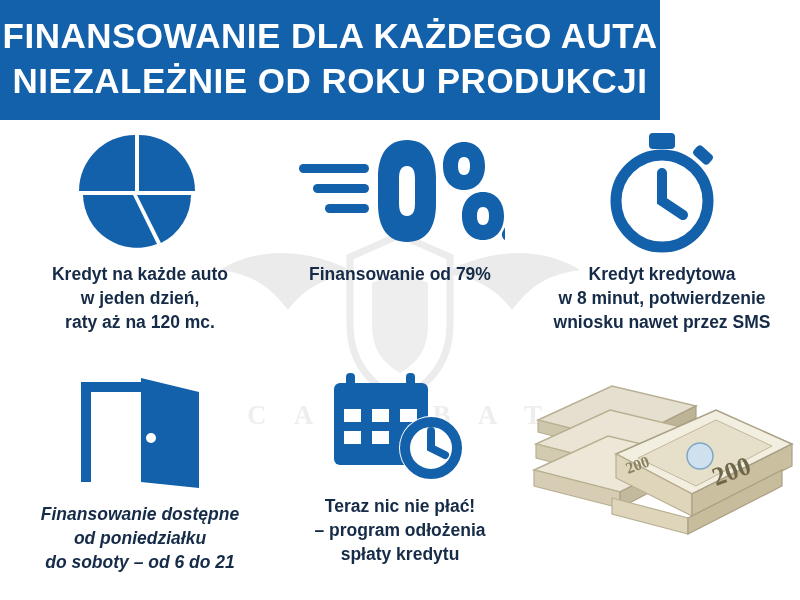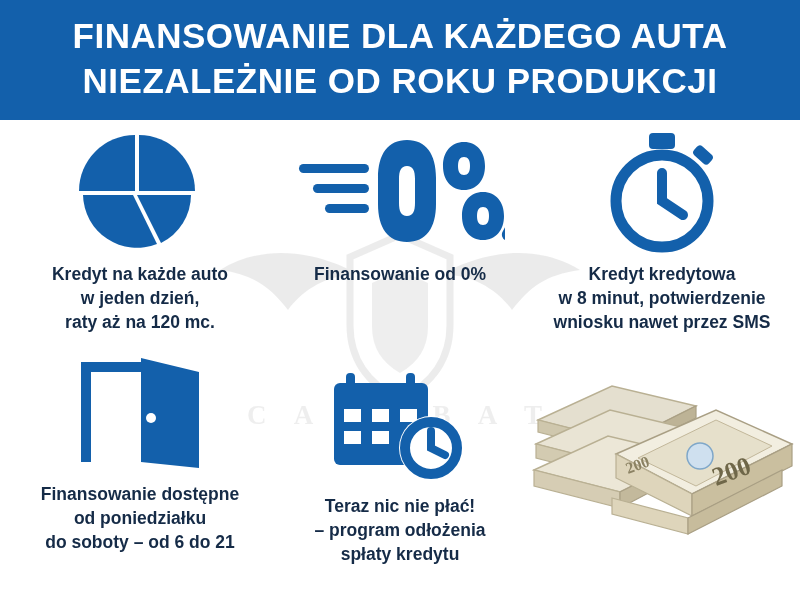--- a/index.html
+++ b/index.html
@@ -19,21 +19,21 @@
     height: 600px;
     background: #ffffff;
     box-sizing: border-box;
     overflow: hidden;
   }
   
   .header {
     position: absolute;
     left: 0;
     top: 0;
-    width: 800px;
+    width: 660px;
     height: 120px;
     background: #1360ab;
     color: #ffffff;
     display: flex;
     flex-direction: column;
     align-items: center;
     justify-content: center;
     text-align: center;
     box-sizing: border-box;
     padding: 4px 10px 8px 10px;
@@ -104,21 +104,21 @@
     margin-top: 4px;
   }
   .caption span {
     display: block;
   }
   
   .c1 { left: 10px;  top: 8px;  width: 260px; }
   .c2 { left: 272px; top: 8px;  width: 256px; }
   .c3 { left: 528px; top: 8px;  width: 268px; }
   
-  .c4 { left: 10px;  top: 228px; width: 260px; }
+  .c4 { left: 10px;  top: 248px; width: 260px; font-style: italic; }
   .c5 { left: 272px; top: 240px; width: 256px; }
 
   
   .money {
     position: absolute;
     left: 520px;
     top: 238px;
     width: 280px;
     height: 200px;
   }
@@ -174,21 +174,21 @@
               <rect x="18" y="46" width="56" height="9" rx="4.5"></rect>
               <rect x="30" y="66" width="44" height="9" rx="4.5"></rect>
               <path d="M112 2 C131 2 141 16 141 40 L141 66 C141 90 131 104 112 104 C93 104 83 90 83 66 L83 40 C83 16 93 2 112 2 Z M112 28 C106 28 104 33 104 41 L104 65 C104 73 106 78 112 78 C118 78 120 73 120 65 L120 41 C120 33 118 28 112 28 Z"></path>
               <path d="M169 4 C182 4 190 14 190 28 C190 42 182 52 169 52 C156 52 148 42 148 28 C148 14 156 4 169 4 Z M169 19 C165 19 163 22 163 28 C163 34 165 37 169 37 C173 37 175 34 175 28 C175 22 173 19 169 19 Z"></path>
               <path d="M188 54 C201 54 209 64 209 78 C209 92 201 102 188 102 C175 102 167 92 167 78 C167 64 175 54 188 54 Z M188 69 C184 69 182 72 182 78 C182 84 184 87 188 87 C192 87 194 84 194 78 C194 72 192 69 188 69 Z"></path>
               <rect x="150" y="96" width="60" height="12" rx="6" transform="rotate(-62 180 52)"></rect>
             </g>
           </svg>
         </div>
         <div class="caption">
-          <span>Finansowanie od 0%</span>
+          <span>Finansowanie od 79%</span>
         </div>
       </div>
 
       <div class="cell c3">
         <div class="icon-wrap">
           <svg width="130" height="125" viewBox="0 0 130 125" aria-hidden="true">
             <g fill="none" stroke="#1360ab" stroke-width="11">
               <circle cx="65" cy="70" r="46"></circle>
               <path d="M65 42 L65 70 L86 84" stroke-width="10" stroke-linecap="round"></path>
             </g>

